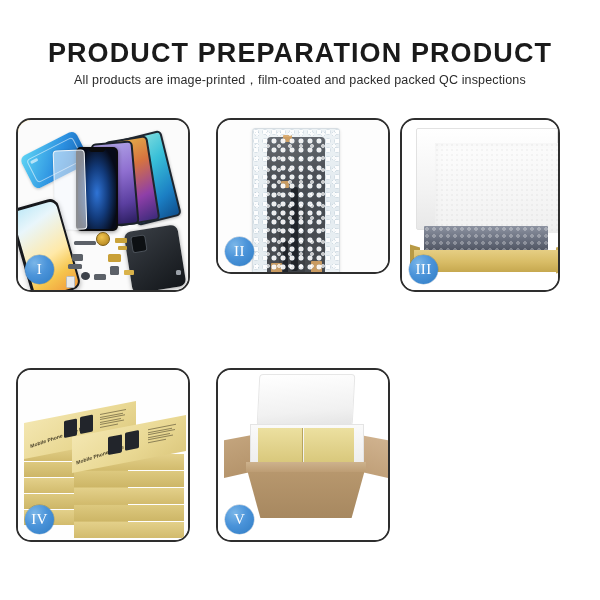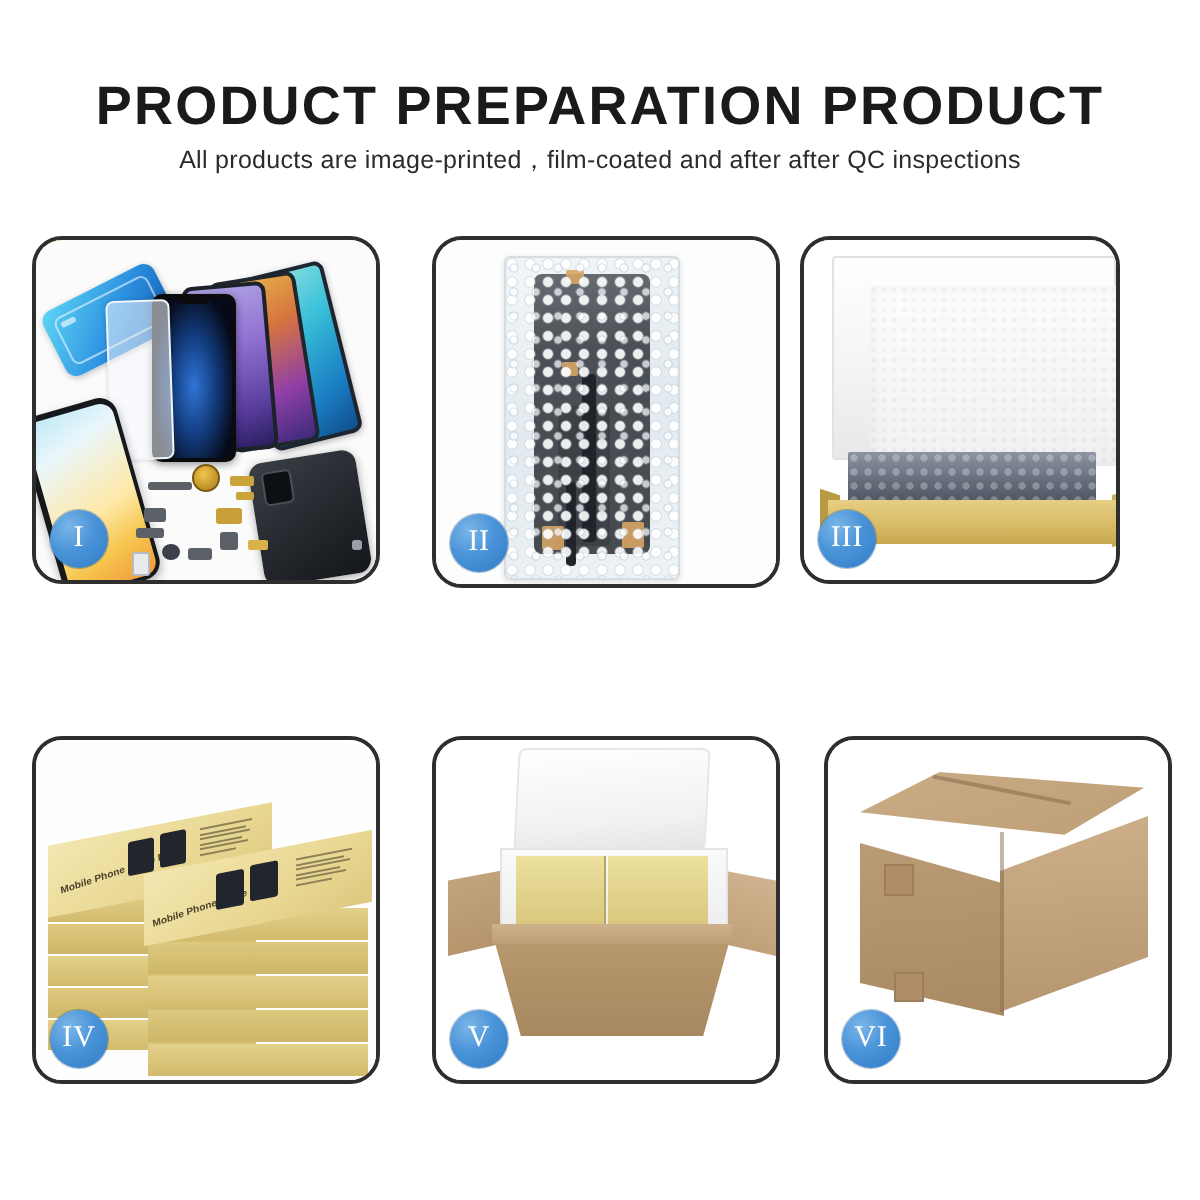--- a/index.html
+++ b/index.html
@@ -191,21 +191,21 @@
   .c6seam{position:absolute;background:rgba(120,95,65,.45);}
   .c6tape{position:absolute;background:#b08f68;border:1px solid rgba(120,95,65,.35);}
 </style>
 </head>
 <body>
 
 <div id="page">
 
   <div class="header">
     <div class="title">PRODUCT PREPARATION PRODUCT</div>
-    <div class="subtitle">All products are image-printed，film-coated and after after QC inspections</div>
+    <div class="subtitle">All products are image-printed，film-coated and packed packed QC inspections</div>
   </div>
 
   <div class="grid">
 
     <div class="panel" style="left:16px;top:118px;width:174px;height:174px;">
       <div class="photo">
         <div class="p1bg"></div>
 
         <div class="film">
           <div class="filmcut"></div>
@@ -244,21 +244,21 @@
         <div class="part" style="left:92px;top:146px;width:9px;height:9px;"></div>
         <div class="part" style="left:63px;top:152px;width:9px;height:8px;border-radius:50%;background:#3c4149;"></div>
         <div class="part" style="left:76px;top:154px;width:12px;height:6px;"></div>
         <div class="part" style="left:48px;top:156px;width:7px;height:10px;background:#e8eaec;border:1px solid #b6bbc1;"></div>
         <div class="flex" style="left:106px;top:150px;width:10px;height:5px;"></div>
         <div class="part" style="left:158px;top:150px;width:5px;height:5px;background:#9aa0a8;"></div>
       </div>
       <div class="badge">I</div>
     </div>
 
-    <div class="panel" style="left:216px;top:118px;width:174px;height:176px;">
+    <div class="panel" style="left:216px;top:118px;width:174px;height:156px;">
       <div class="photo">
         <div class="p2bg"></div>
         <div class="bagwrap">
           <div class="innerscr"></div>
           <div class="cable" style="left:38px;top:58px;height:84px;"></div>
           <div class="cable" style="left:30px;top:112px;height:42px;width:5px;"></div>
           <div class="tape" style="left:30px;top:6px;width:9px;height:7px;"></div>
           <div class="tape" style="left:28px;top:52px;width:8px;height:7px;"></div>
           <div class="tape" style="left:18px;top:134px;width:11px;height:12px;"></div>
           <div class="tape" style="left:58px;top:132px;width:11px;height:13px;"></div>
@@ -381,28 +381,15 @@
           <div class="ybar" style="left:82px;width:14px;border-right:none;"></div>
         </div>
 
         <div class="kraft-f" style="position:absolute;left:28px;top:96px;width:120px;height:52px;
              clip-path:polygon(0% 0%,100% 0%,88% 100%,12% 100%);"></div>
         <div class="kraft-in" style="position:absolute;left:28px;top:92px;width:120px;height:10px;"></div>
       </div>
       <div class="badge">V</div>
     </div>
 
-    <div class="panel" style="left:412px;top:368px;width:174px;height:174px;">
-      <div class="photo">
-        <div class="p6bg"></div>
-        <div class="c6top"></div>
-        <div class="c6left"></div>
-        <div class="c6right"></div>
-        <div class="c6seam" style="left:52px;top:24px;width:70px;height:1.5px;transform:rotate(11deg);"></div>
-        <div class="c6tape" style="left:28px;top:62px;width:13px;height:14px;"></div>
-        <div class="c6tape" style="left:33px;top:116px;width:13px;height:13px;"></div>
-        <div class="c6seam" style="left:86px;top:46px;width:1.5px;height:90px;"></div>
-      </div>
-      <div class="badge">VI</div>
-    </div>
 
   </div>
 </div>
 
 </body></html>

